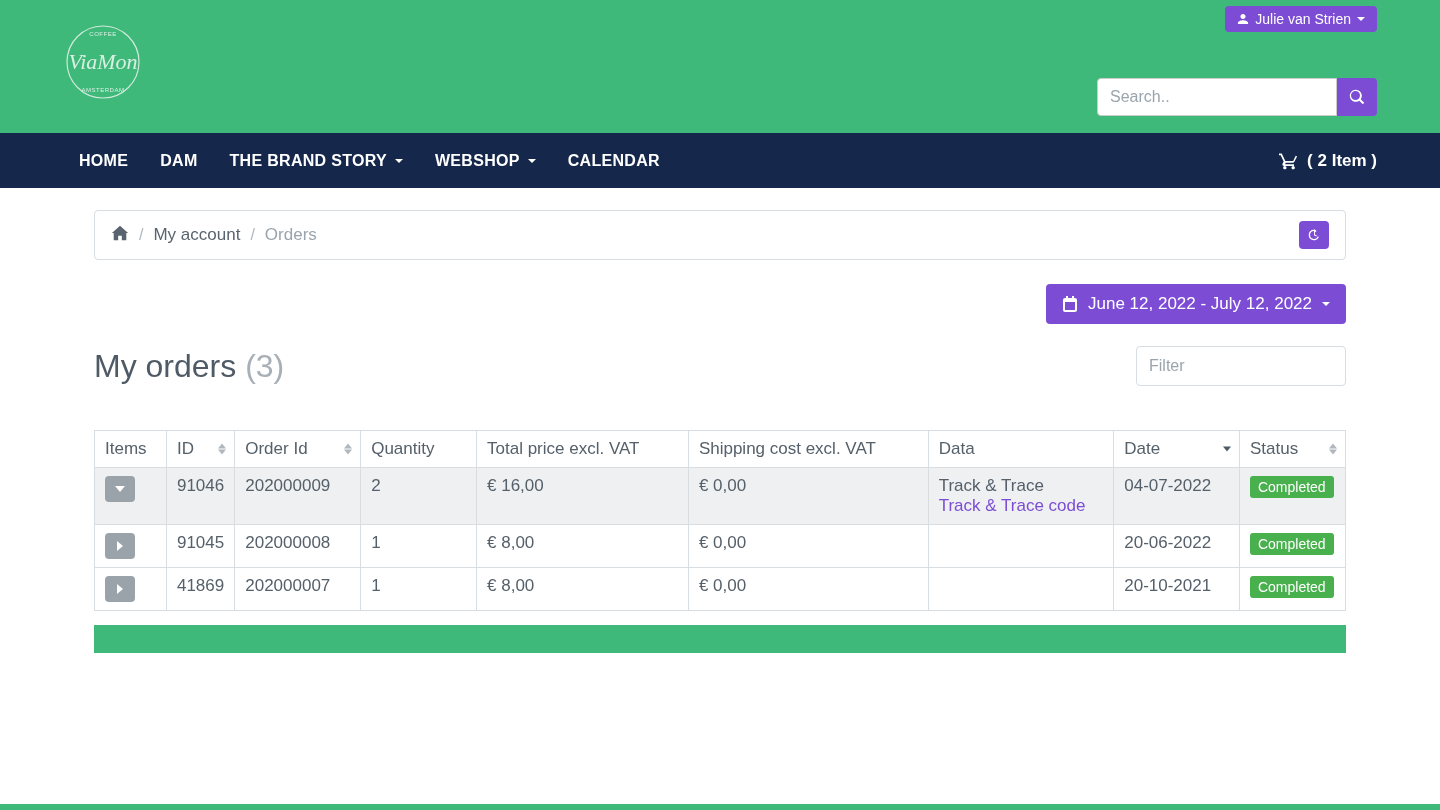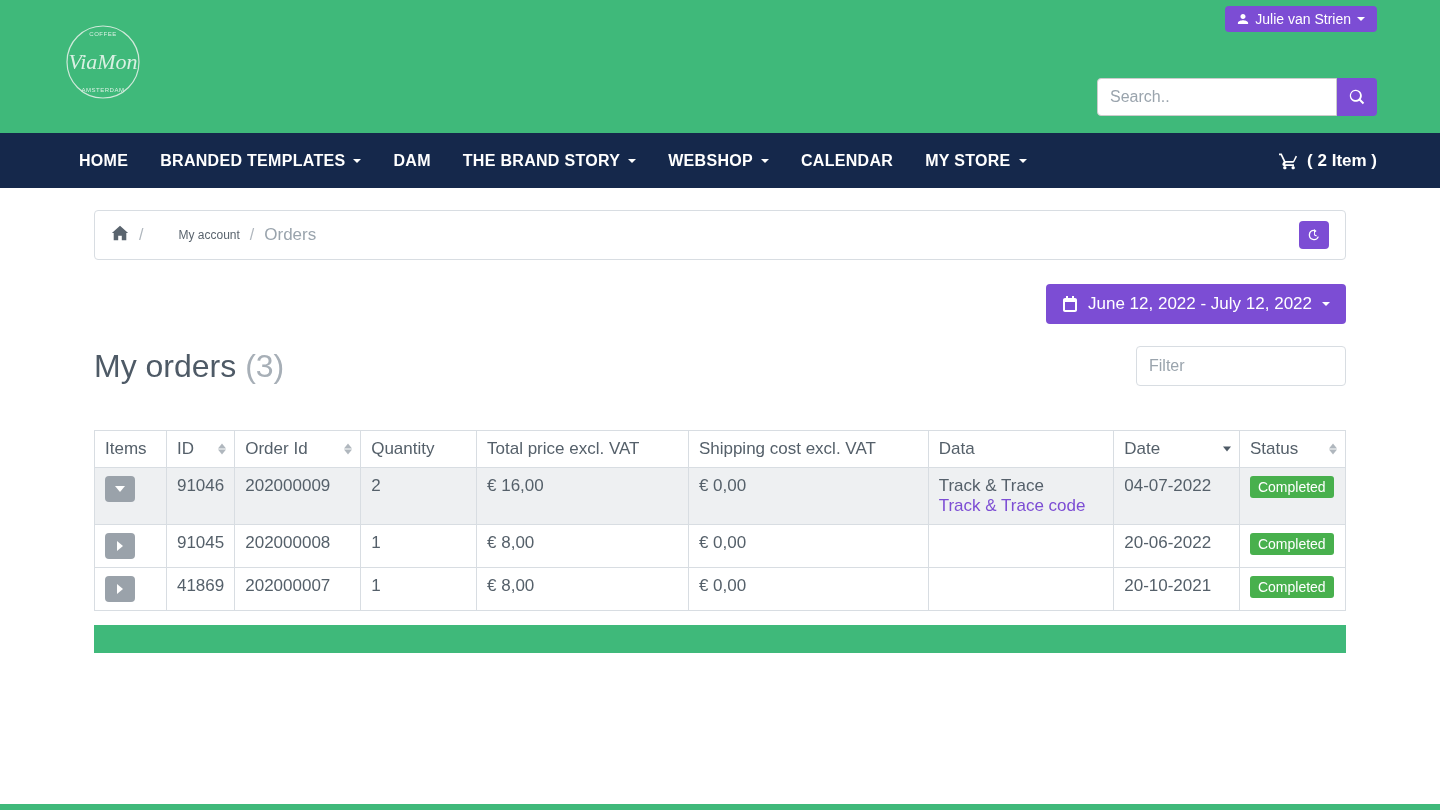--- a/index.html
+++ b/index.html
@@ -41,21 +41,21 @@
   .nav-item .caret{width:0;height:0;border-left:4px solid transparent;border-right:4px solid transparent;border-top:4px solid #fff;margin-left:8px;}
   .nav-spacer{flex:1;}
   .cart{color:#fff;display:flex;align-items:center;font-size:17px;font-weight:600;cursor:pointer;}
   .cart svg{width:20px;height:20px;fill:#fff;margin-right:8px;}
   
   
   .content{max-width:1260px;margin:0 auto;padding:0 4px;}
   .crumb-row{display:flex;align-items:center;border:1px solid var(--border);border-radius:4px;margin-top:22px;padding:10px 16px;}
   .crumb-home svg{width:18px;height:18px;fill:#5a646e;}
   .crumb-sep{margin:0 10px;color:#b0b7be;}
-  .crumb-link{color:#5a646e;font-size:12px;margin-left:25px;}
+  .crumb-link{color:#5a646e;font-size:17px;}
   .crumb-active{color:#9aa4ad;font-size:17px;}
   .crumb-spacer{flex:1;}
   .history-btn{background:var(--purple);border:none;border-radius:4px;width:30px;height:28px;display:flex;align-items:center;justify-content:center;cursor:pointer;}
   .history-btn svg{width:14px;height:14px;fill:#fff;}
   
   .date-row{display:flex;justify-content:flex-end;margin-top:24px;}
   .date-btn{background:var(--purple);color:#fff;border:none;border-radius:4px;padding:10px 16px;font-size:17px;display:flex;align-items:center;cursor:pointer;}
   .date-btn svg{width:16px;height:16px;fill:#fff;margin-right:10px;}
   .date-btn .caret{width:0;height:0;border-left:4px solid transparent;border-right:4px solid transparent;border-top:4px solid #fff;margin-left:10px;}
 
@@ -132,40 +132,32 @@
   </div>
 </div>
 
 <div class="nav">
   <div class="inner" id="nav-inner">
 
     <div class="nav-item">
         <span>HOME</span>
       </div>
       <div class="nav-item">
-        <span>BRANDED TEMPLATES</span>
-        <span class="caret"></span>
-      </div>
-      <div class="nav-item">
         <span>DAM</span>
       </div>
       <div class="nav-item">
         <span>THE BRAND STORY</span>
         <span class="caret"></span>
       </div>
       <div class="nav-item">
         <span>WEBSHOP</span>
         <span class="caret"></span>
       </div>
       <div class="nav-item">
         <span>CALENDAR</span>
-      </div>
-      <div class="nav-item">
-        <span>MY STORE</span>
-        <span class="caret"></span>
       </div>
       <div class="nav-spacer"></div>
     <div class="cart">
       <svg viewBox="0 0 24 24">
           <path d="M7 18c-1.1 0-2 .9-2 2s.9 2 2 2 2-.9 2-2-.9-2-2-2zm10 0c-1.1 0-2 .9-2 2s.9 2 2 2 2-.9 2-2-.9-2-2-2zM7.2 14h9.4c.8 0 1.4-.4 1.8-1.1l3.3-6.2-1.7-.9L17 12H7.6L3.3 3H0v2h2l3.6 7.6-1.3 2.4c-.7 1.3.2 3 1.7 3h12v-2H7.2l1-2z"></path>
         </svg>
       <span>( 2 Item )</span>
     </div>
   </div>
 </div>

